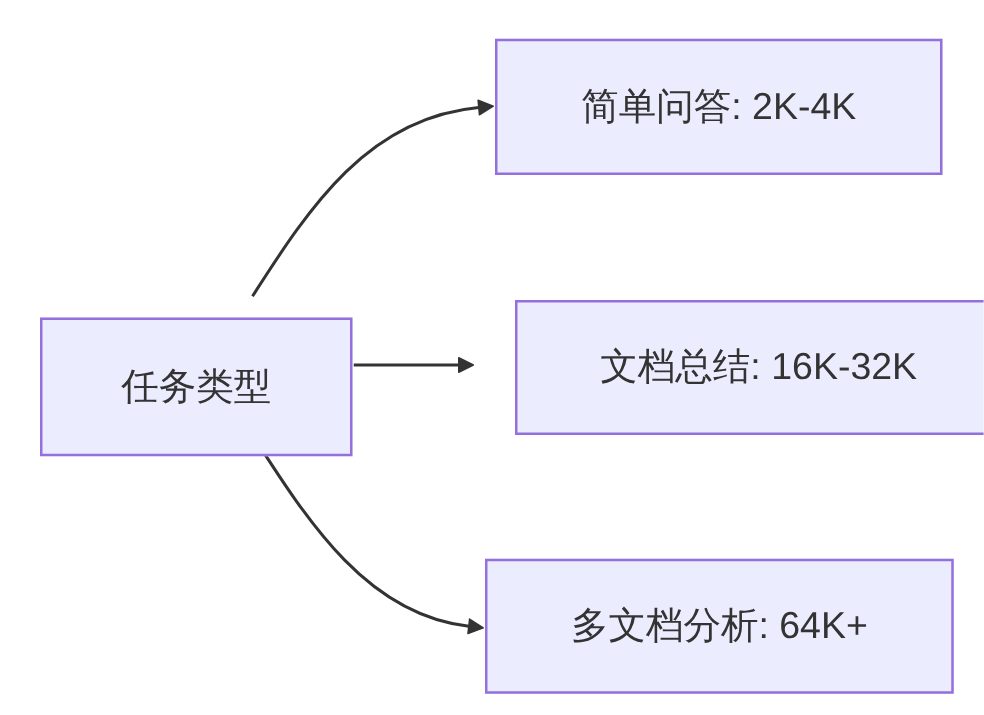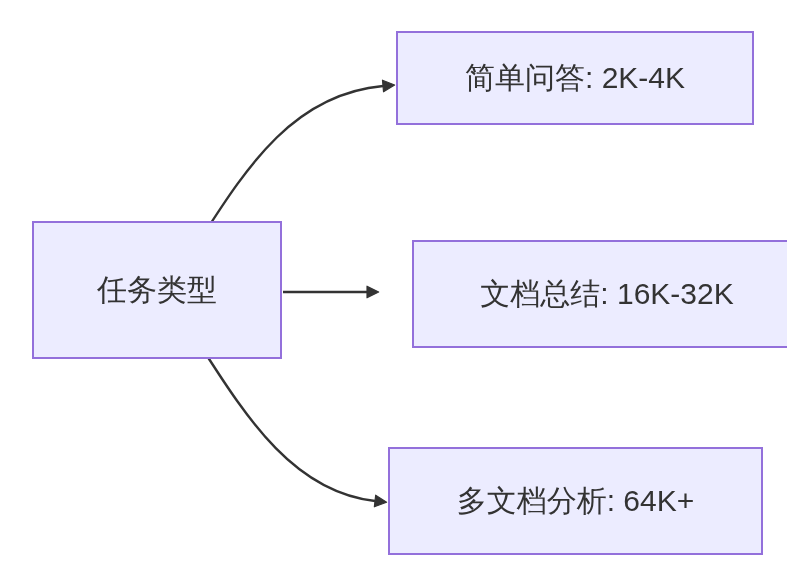--- a/index.html
+++ b/index.html
@@ -34,22 +34,22 @@
     border: 2.5px solid #9370DB;
     display: flex;
     align-items: center;
     justify-content: center;
     color: #333333;
     font-size: 30px;
     line-height: 1.2;
     text-align: center;
     white-space: nowrap;
   }
-  .node-root   { left: 32px;  top: 221px; width: 250px; height: 138px; }
-  .node-top    { left: 396px; top: 31px;  width: 358px; height: 94px; }
+  .node-root   { left: 32px;  top: 254px; width: 250px; height: 111px; }
+  .node-top    { left: 396px; top: 31px;  width: 358px; height: 109px; }
   .node-mid    { left: 380px; top: 240px; width: 390px; height: 108px; margin-left: 32px; }
   .node-bottom { left: 388px; top: 447px; width: 375px; height: 108px; justify-content: center; }
 </style>
 </head>
 <body>
 
 <div class="canvas">
 
   <svg class="edges" viewBox="0 0 787 572" xmlns="http://www.w3.org/2000/svg">
     <defs>

